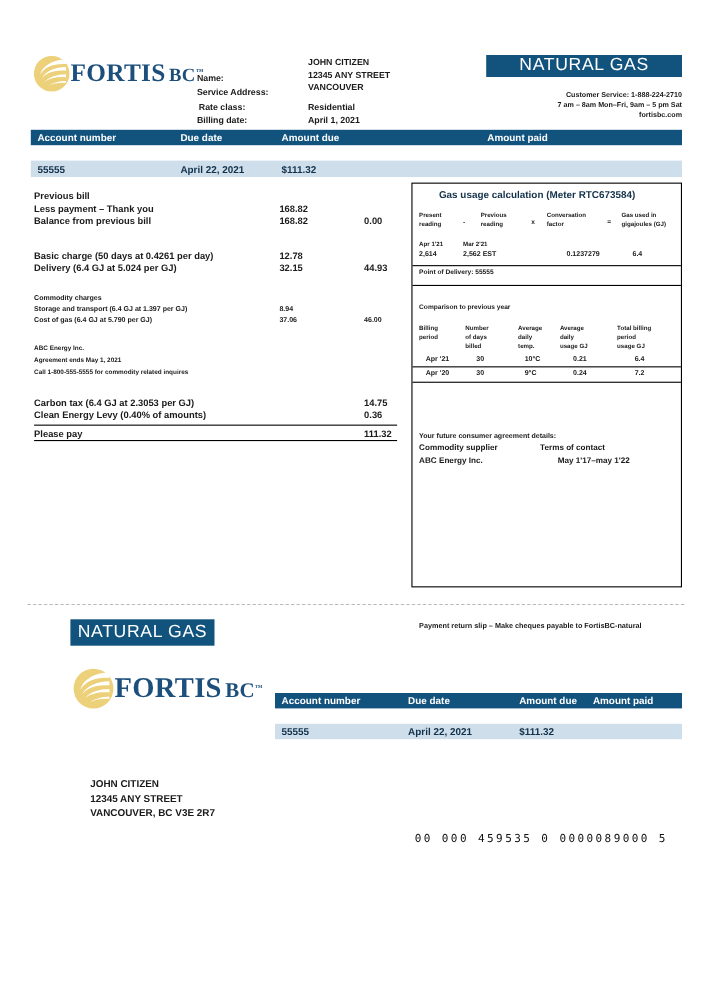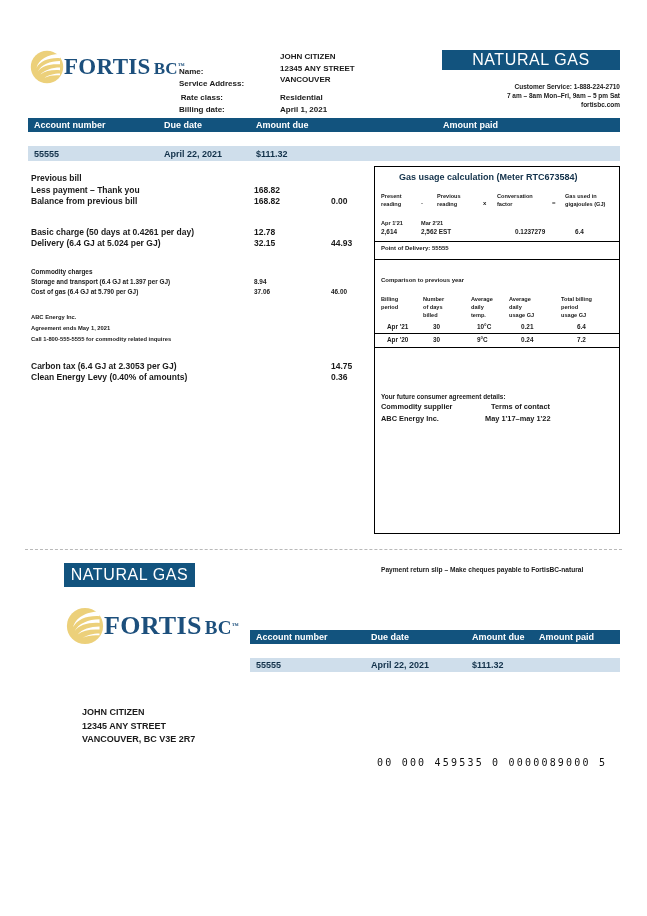--- a/index.html
+++ b/index.html
@@ -259,20 +259,24 @@
       <div class="chg-row">
         <span class="chg-desc">Carbon tax (6.4 GJ at 2.3053 per GJ)</span>
         <span class="chg-b">14.75</span>
       </div>
       <div class="chg-row">
         <span class="chg-desc">Clean Energy Levy (0.40% of amounts)</span>
         <span class="chg-b">0.36</span>
       </div>
     </div>
 
+    <div class="rule-top rule-bot" style="margin-top:2px; position:relative; height:13px;">
+      <span class="chg-desc" style="top:2px;">Please pay</span>
+      <span class="chg-b" style="top:2px;">111.32</span>
+    </div>
   </div>
 
   <div class="abs gbox" style="left:374px; top:166px; width:246px; height:368px;">
 
     <div class="gbox-title" style="position:absolute; left:24px; top:5px;">Gas usage calculation (Meter RTC673584)</div>
 
     <div class="gcell" style="left:6px;  top:25px;">
       <div>Present</div>
       <div>reading</div>
     </div>
@@ -349,21 +353,21 @@
     <div class="gsep" style="position:absolute; left:0; top:180px; width:244px;"></div>
 
     <div style="position:absolute; left:6px; top:226px;">
       <div class="gagree">Your future consumer agreement details:</div>
       <div style="position:relative; height:12px; margin-top:2px;">
         <span class="gagree-b" style="position:absolute; left:0;">Commodity supplier</span>
         <span class="gagree-b" style="position:absolute; left:110px;">Terms of contact</span>
       </div>
       <div style="position:relative; height:12px;">
         <span class="gagree-b" style="position:absolute; left:0;">ABC Energy Inc.</span>
-        <span class="gagree-b" style="position:absolute; left:104px;text-align:center;">May 1'17–may 1'22</span>
+        <span class="gagree-b" style="position:absolute; left:126px;text-align:center;">May 1'17–may 1'22</span>
       </div>
     </div>
   </div>
 
   <div class="abs divider" style="left:25px; top:549px; width:597px;"></div>
 
   <div class="abs banner" style="left:64px; top:563px; width:131px; height:24px;">NATURAL GAS</div>
 
   <div class="abs slip-note" style="left:381px; top:566px;">Payment return slip – Make cheques payable to FortisBC-natural</div>
 

